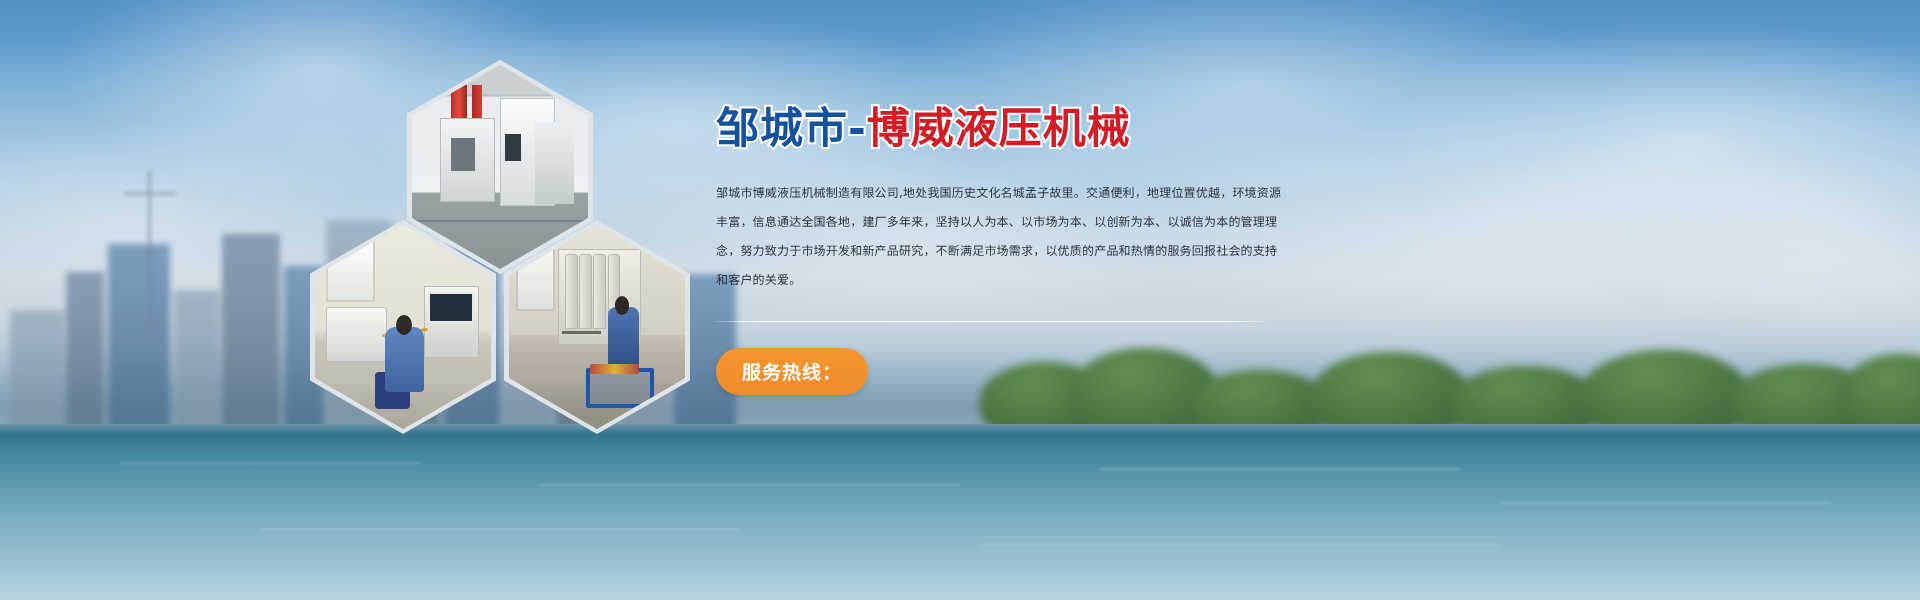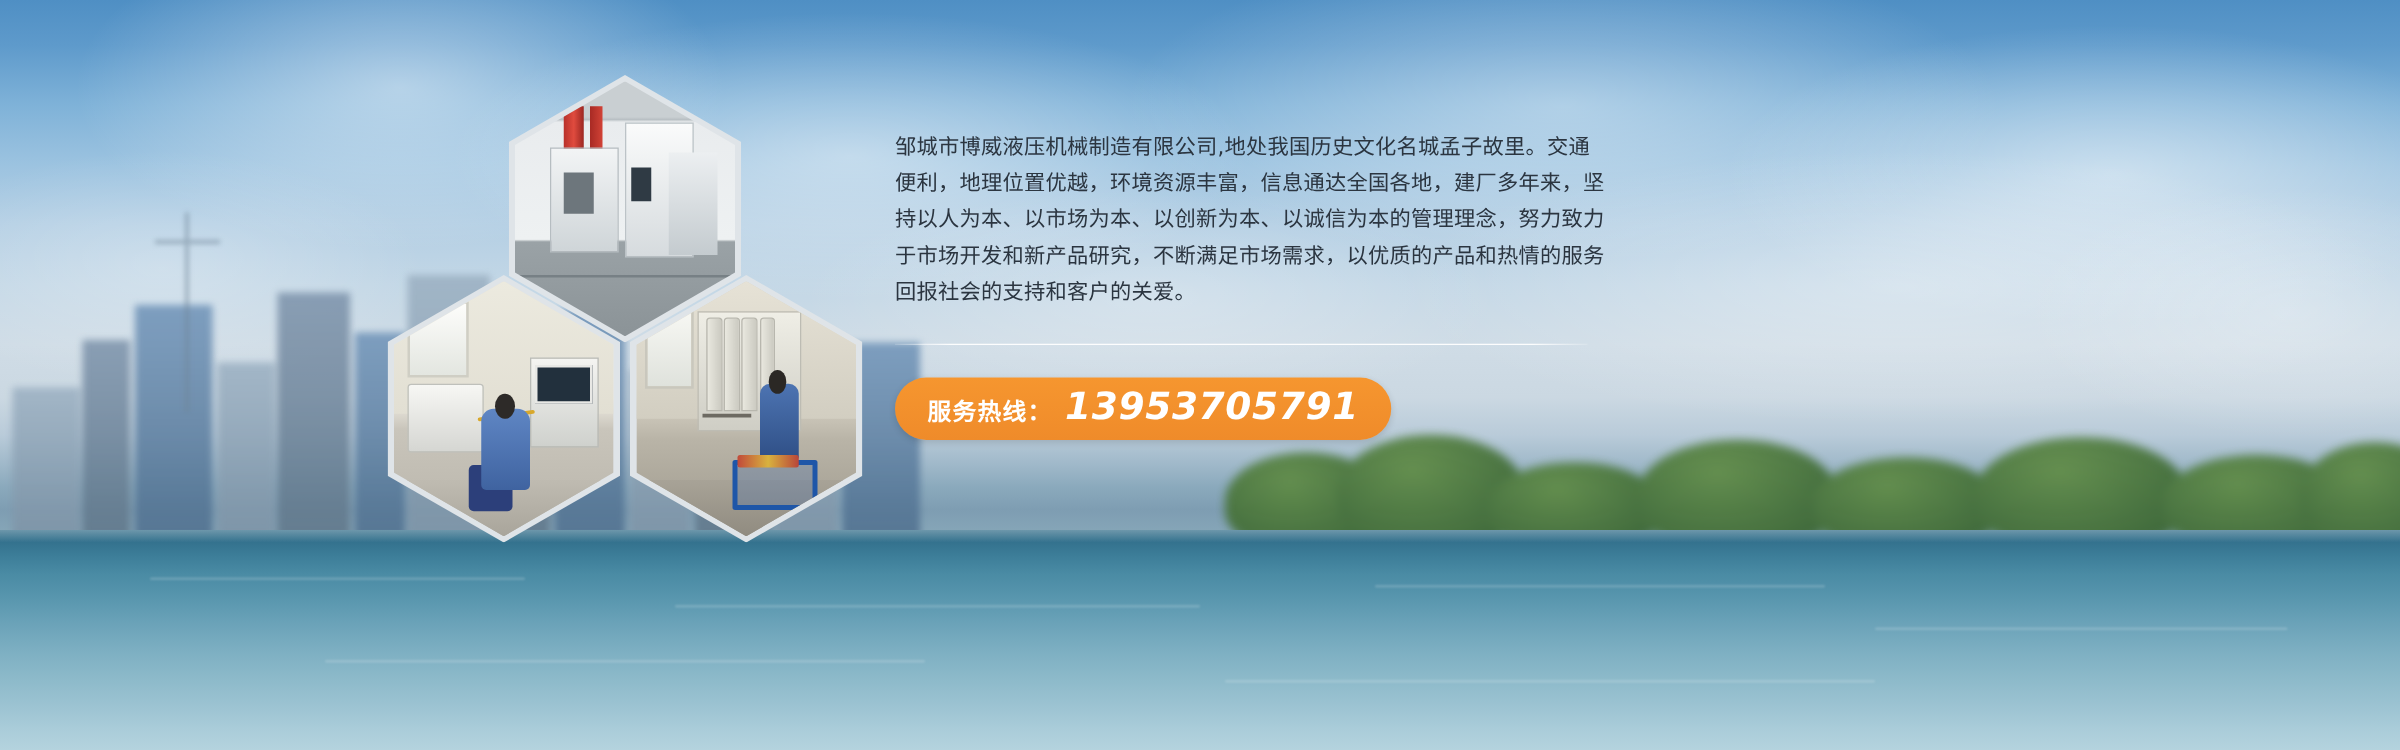--- a/index.html
+++ b/index.html
@@ -173,21 +173,21 @@
     color:#1452a0;
     -webkit-text-stroke:4px #ffffff;
     paint-order:stroke fill;
   }
   .title .t-red{
     color:#d21d26;
     -webkit-text-stroke:4px #ffffff;
     paint-order:stroke fill;
   }
   .desc{
-    margin:0;color:#2b3540;font-size:17px;line-height:29px;
+    margin:0;color:#2b3540;font-size:12px;line-height:29px;
     letter-spacing:.2px;width:568px;
     font-family:"DejaVu Sans","Liberation Sans",sans-serif;
   }
   .divider{
     margin-top:26px;width:554px;height:1px;
     background:linear-gradient(90deg,rgba(255,255,255,.15),rgba(255,255,255,.95) 8%,rgba(255,255,255,.95) 92%,rgba(255,255,255,.15));
   }
   .hotline{
     margin-top:26px;display:inline-flex;align-items:flex-end;gap:10px;
     background:linear-gradient(180deg,#f6962f,#ef8b2a);
@@ -306,24 +306,24 @@
             <div class="person-head"></div>
           <div class="cart"></div>
             <div class="cart-items"></div>
         </div>
       </div>
     </div>
   </div>
 
   <div class="content">
 
+    <h1 class="title"><span class="t-blue">邹城市-</span><span class="t-red">博威液压机械</span></h1>
 
     <p class="desc">邹城市博威液压机械制造有限公司,地处我国历史文化名城孟子故里。交通便利，地理位置优越，环境资源丰富，信息通达全国各地，建厂多年来，坚持以人为本、以市场为本、以创新为本、以诚信为本的管理理念，努力致力于市场开发和新产品研究，不断满足市场需求，以优质的产品和热情的服务回报社会的支持和客户的关爱。</p>
 
     <div class="divider"></div>
 
     <div class="hotline">
       <span class="label">服务热线：</span>
-      <span class="number">13953705791</span>
     </div>
 
   </div>
 </div>
 
 </body></html>

